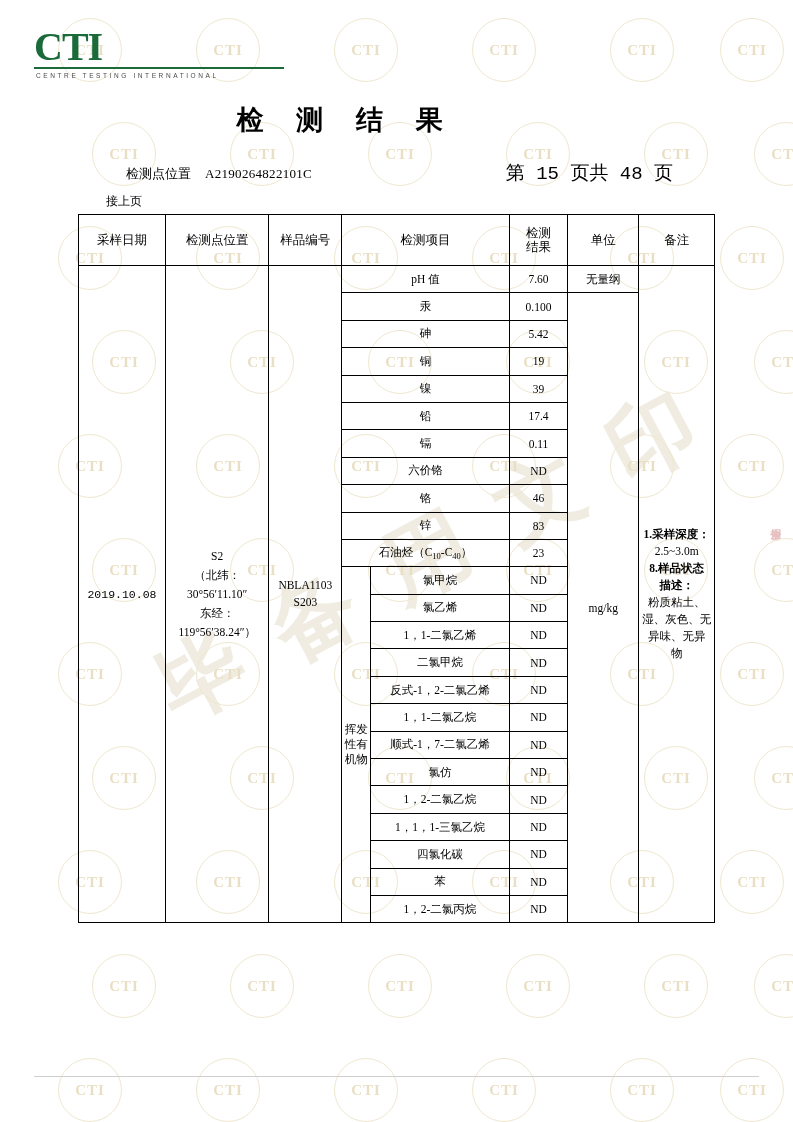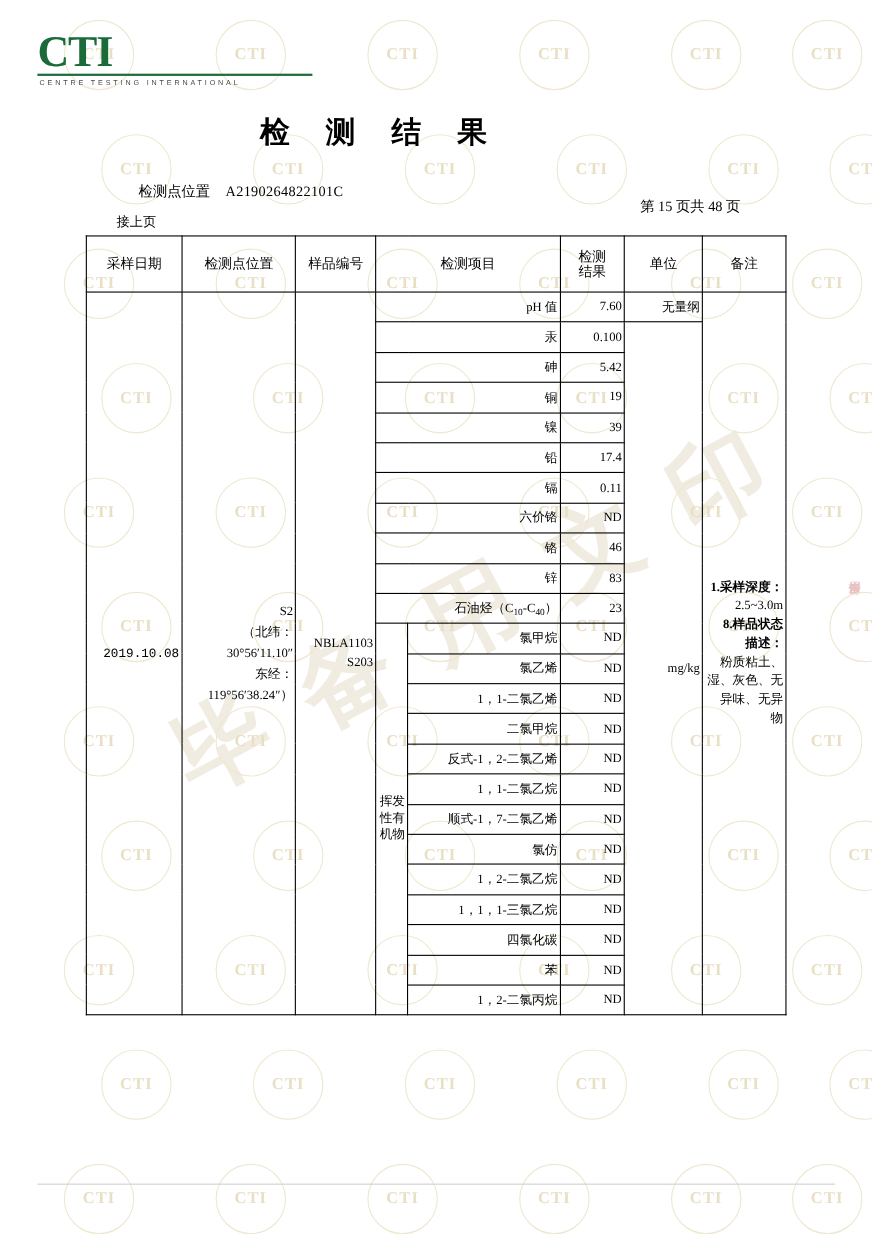--- a/index.html
+++ b/index.html
@@ -132,23 +132,23 @@
     font-size: 13px;
     font-family: "Liberation Serif", serif;
   }
   .report-no .val {
     margin-left: 14px;
     letter-spacing: 0.3px;
   }
   .page-no {
     position: absolute;
     right: 120px;
-    top: 179px;
-    font-size: 13px;
-    font-family: Liberation Serif, serif;
+    top: 160px;
+    font-size: 19px;
+    font-family: Liberation Mono, monospace;
   }
   .cont-note {
     position: absolute;
     left: 106px;
     top: 193px;
     font-size: 12px;
     font-family: "Liberation Serif", serif;
   }
 
   
@@ -168,21 +168,20 @@
     text-align: center;
     vertical-align: middle;
     font-weight: normal;
   }
   table.main thead td {
     height: 50px;
     font-size: 12.5px;
   }
   table.main tbody td {
     height: 26.4px;
-    text-align: right;
   }
   .hdr-two-line {
     line-height: 14px;
   }
   .col-date    { width: 84px; font-family: Liberation Mono, monospace; }
   .col-loc     { width: 102px; }
   .col-sample  { width: 70px; }
   .col-vgroup  { width: 26px; }
   .col-item    { width: 150px; }
   .col-result  { width: 58px; }

